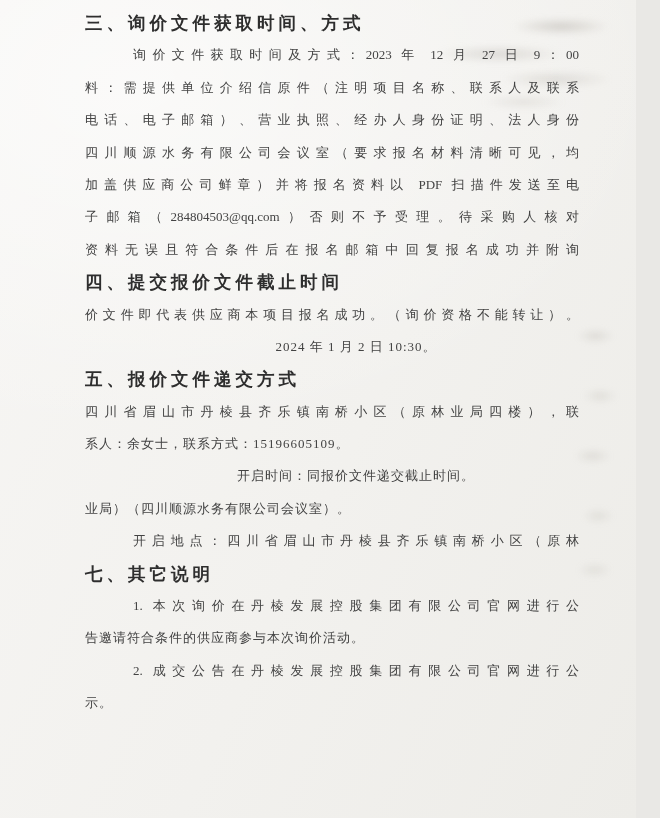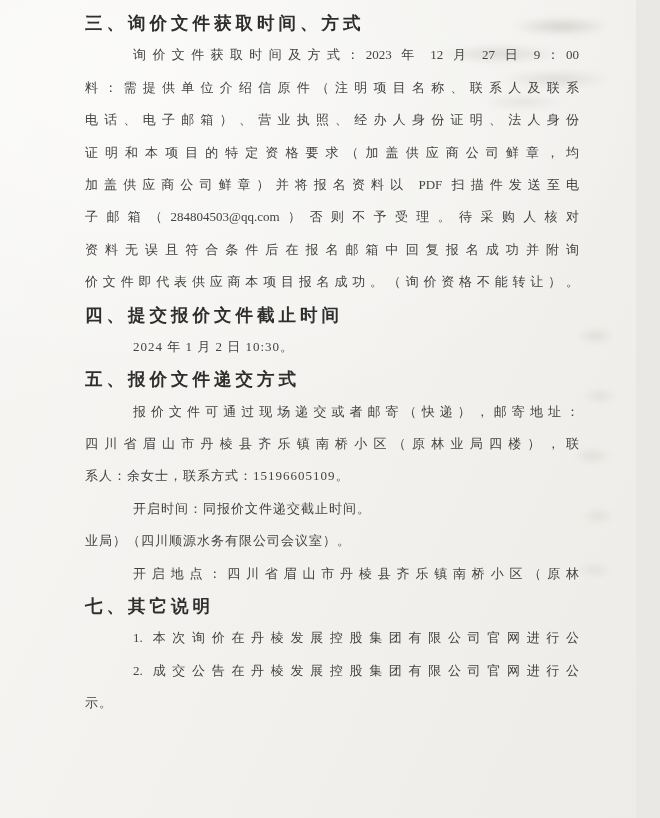--- a/index.html
+++ b/index.html
@@ -49,53 +49,53 @@
     white-space: nowrap;
     overflow: visible;
     color: #434343;
   }
   .fill {
     white-space: normal;
     text-align: justify;
     text-align-last: justify;
     letter-spacing: 0;
   }
-  .indent { padding-left: 48px; }
+  .indent { padding-left: 48px; text-align: center; }
   .heading {
     font-weight: bold;
     font-size: 17.5px;
     letter-spacing: 4px;
     color: #2e2e2e;
     white-space: nowrap;
   }
 </style>
 </head>
 <body>
 
 <div class="page">
   <div class="ghost-top"></div>
   <div class="ghost-right"></div>
 
   <div class="content">
     <div class="line heading">三、询价文件获取时间、方式</div>
     <div class="line fill indent">询价文件获取时间及方式：2023 年 12 月 27 日 9：00</div>
     <div class="line fill">料：需提供单位介绍信原件（注明项目名称、联系人及联系</div>
     <div class="line fill">电话、电子邮箱）、营业执照、经办人身份证明、法人身份</div>
-    <div class="line fill">证明和本项目的特定资格要求（加盖供应商公司鲜章，均</div>
+    <div class="line fill">四川顺源水务有限公司会议室（要求报名材料清晰可见，均</div>
     <div class="line fill">加盖供应商公司鲜章）并将报名资料以 PDF 扫描件发送至电</div>
     <div class="line fill">子邮箱（284804503@qq.com）否则不予受理。待采购人核对</div>
     <div class="line fill">资料无误且符合条件后在报名邮箱中回复报名成功并附询</div>
+    <div class="line heading">四、提交报价文件截止时间</div>
     <div class="line fill">价文件即代表供应商本项目报名成功。（询价资格不能转让）。</div>
-    <div class="line heading">四、提交报价文件截止时间</div>
     <div class="line indent">2024 年 1 月 2 日 10:30。</div>
     <div class="line heading">五、报价文件递交方式</div>
-    <div class="line fill indent">报价文件可通过现场递交或者邮寄（快递），邮寄地址：</div>
     <div class="line fill">四川省眉山市丹棱县齐乐镇南桥小区（原林业局四楼），联</div>
     <div class="line">系人：余女士，联系方式：15196605109。</div>
     <div class="line indent">开启时间：同报价文件递交截止时间。</div>
     <div class="line">业局）（四川顺源水务有限公司会议室）。</div>
     <div class="line fill indent">开启地点：四川省眉山市丹棱县齐乐镇南桥小区（原林</div>
     <div class="line heading">七、其它说明</div>
     <div class="line fill indent">1. 本次询价在丹棱发展控股集团有限公司官网进行公</div>
+    <div class="line">告邀请符合条件的供应商参与本次询价活动。</div>
     <div class="line fill indent">2. 成交公告在丹棱发展控股集团有限公司官网进行公</div>
     <div class="line">示。</div>
   </div>
 </div>
 
 </body></html>

